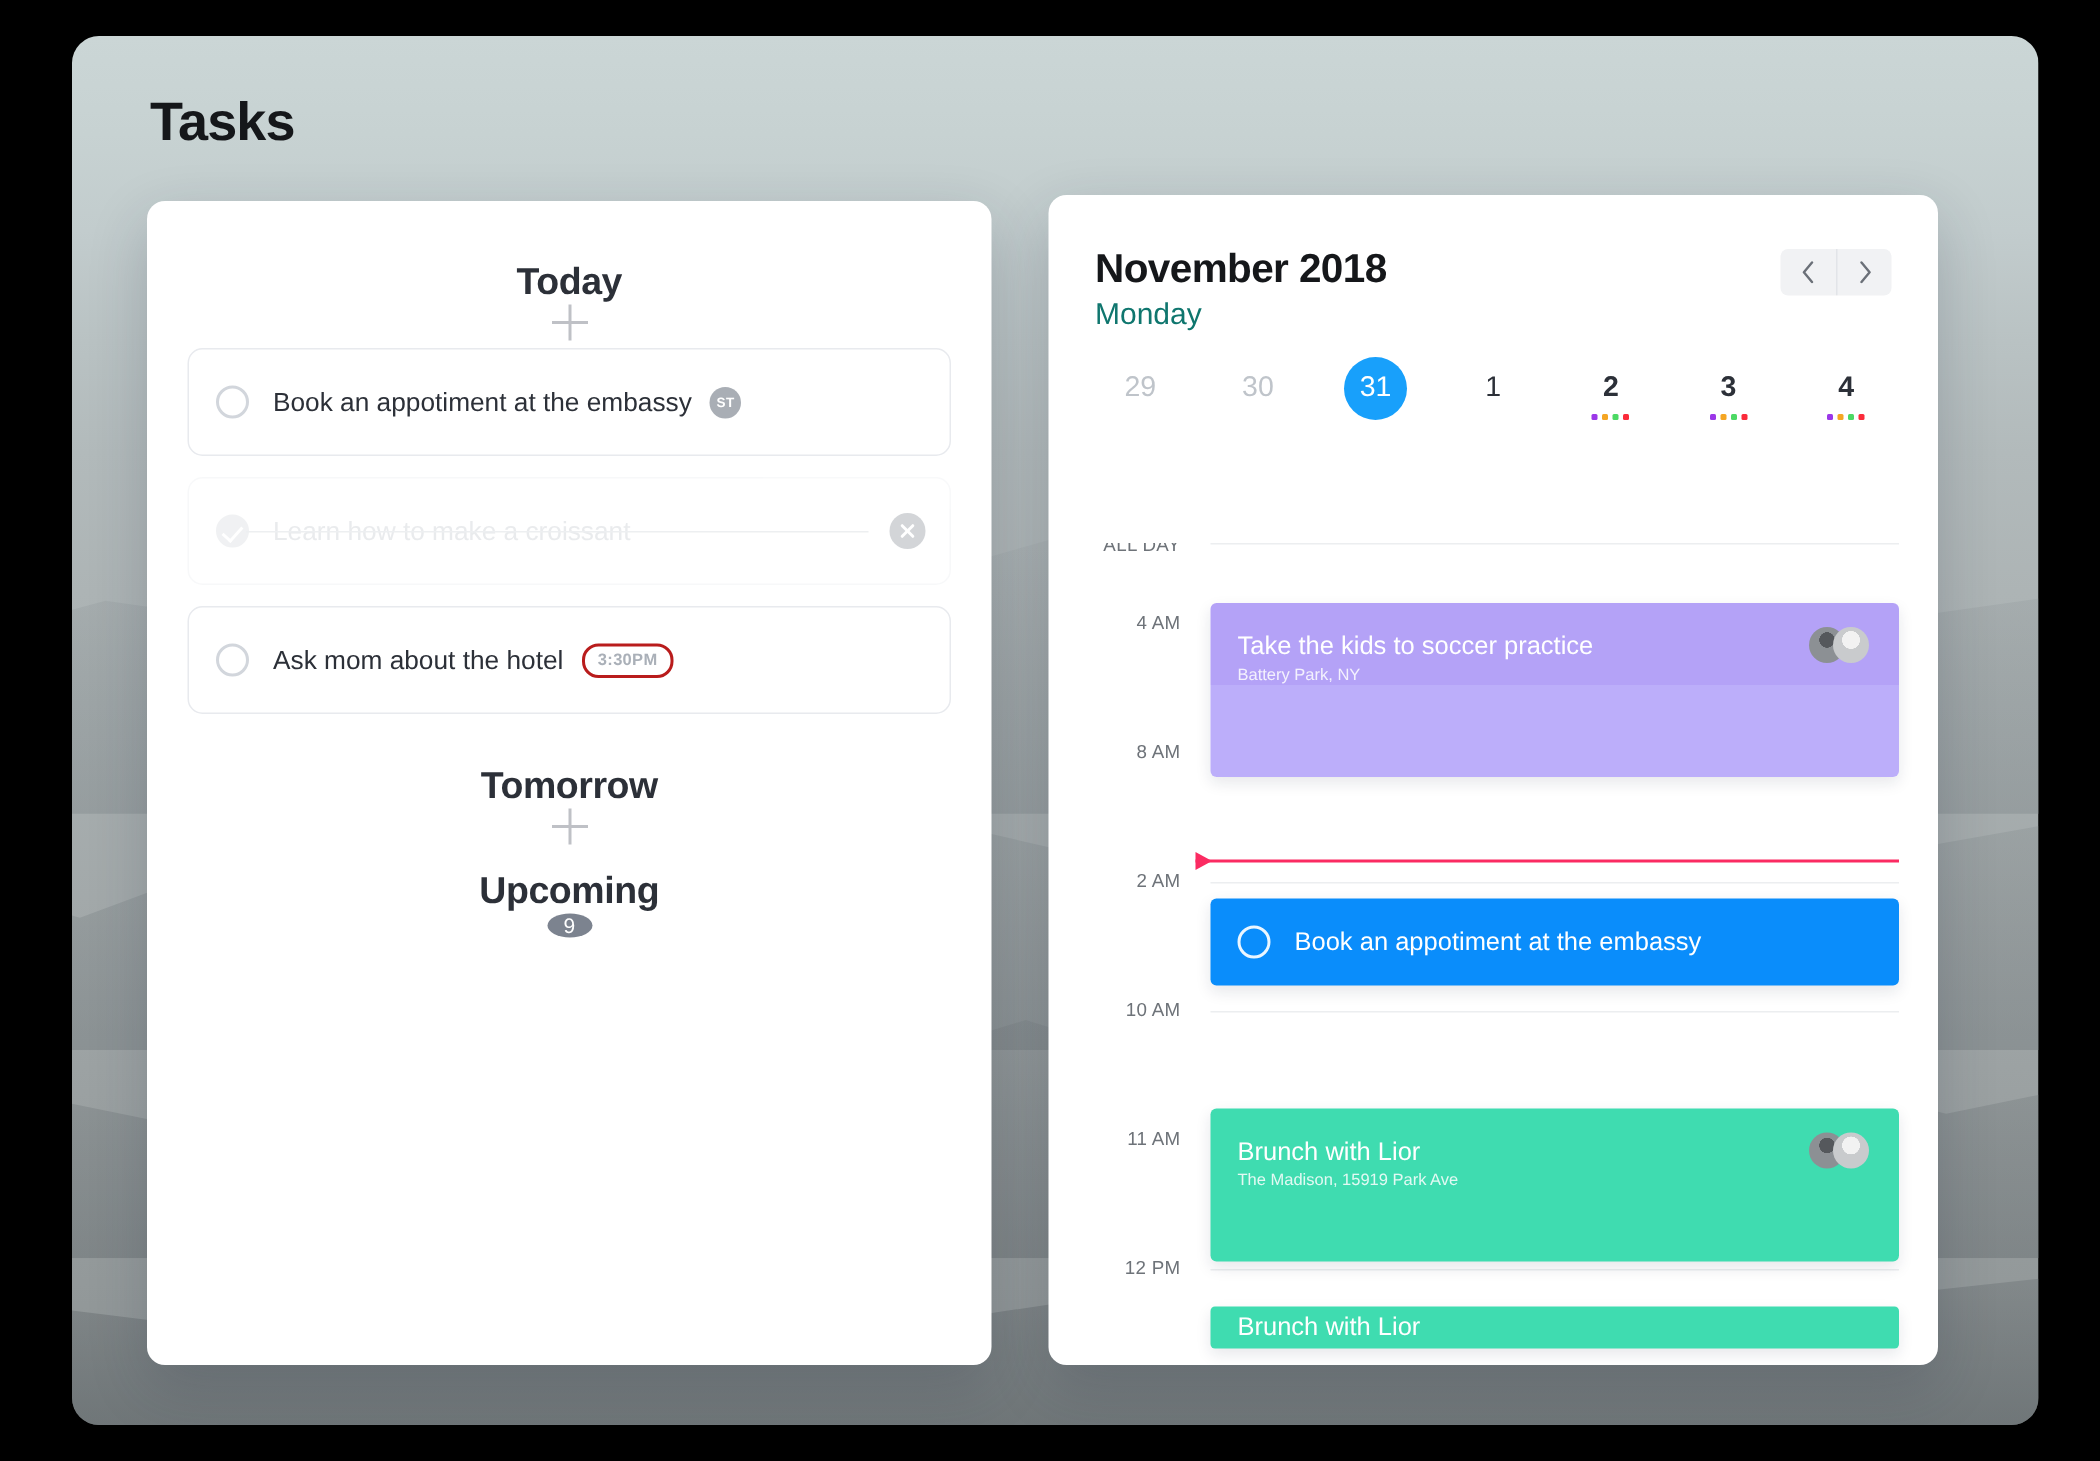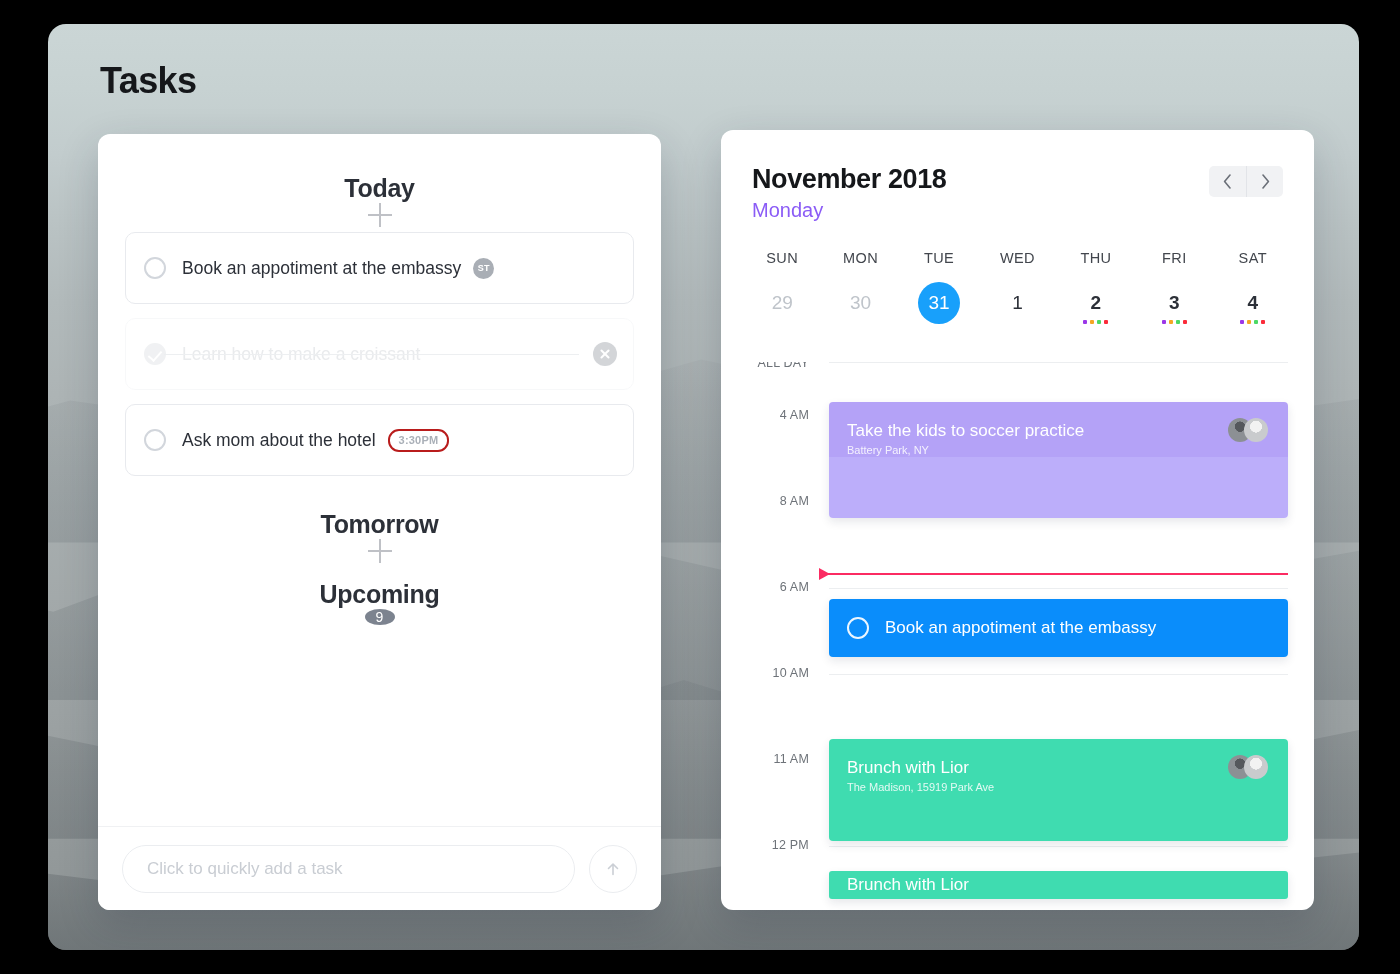--- a/index.html
+++ b/index.html
@@ -291,33 +291,33 @@
     background: #fff;
     display: flex;
     align-items: center;
     justify-content: center;
     cursor: pointer;
     flex: 0 0 auto;
   }
 
   
   #calendar-card {
-    left: 673px; top: 106px;
+    left: 651px; top: 106px;
     width: 593px; height: 780px;
   }
   #cal-head { padding: 34px 31px 0 31px; position: relative; }
   #cal-month {
     font-size: 27px;
     font-weight: bold;
     color: #15171a;
     letter-spacing: -0.4px;
   }
   #cal-weekday {
     font-size: 20px;
-    color: #8b5cf6;
+    color: #0f766e;
     margin-top: 4px;
   }
   #cal-nav {
     position: absolute;
     right: 31px; top: 36px;
     display: flex;
     border-radius: 5px;
     overflow: hidden;
     background: #f1f2f4;
   }
@@ -533,28 +533,20 @@
           <div class="plus-btn"></div>
         </div>
 
         <div class="section-head" style="margin-top:28px;">
           <div class="section-title">Upcoming</div>
           <div class="count-badge">9</div>
         </div>
 
       </div>
 
-      <div id="quick-add">
-        <input id="quick-add-input" type="text" placeholder="Click to quickly add a task" style="">
-        <div id="send-btn">
-          <svg width="20" height="20" viewBox="0 0 20 20">
-            <path d="M10 15.5 V5 M5.5 9.5 L10 5 L14.5 9.5" fill="none" stroke="#cbcfd5" stroke-width="1.6" stroke-linecap="round" stroke-linejoin="round"></path>
-          </svg>
-        </div>
-      </div>
     </div>
 
     <div class="card" id="calendar-card">
 
       <div id="cal-head">
         <div id="cal-month">November 2018</div>
         <div id="cal-weekday">Monday</div>
         <div id="cal-nav">
           <div class="nav-btn">
             <svg width="9" height="15" viewBox="0 0 9 15">
@@ -562,29 +554,20 @@
             </svg>
           </div>
           <div class="nav-btn">
             <svg width="9" height="15" viewBox="0 0 9 15">
               <path d="M2 1 L7.4 7.5 L2 14" fill="none" stroke="#6b7078" stroke-width="1.6" stroke-linecap="round" stroke-linejoin="round"></path>
             </svg>
           </div>
         </div>
       </div>
 
-      <div id="dow-row">
-          <div class="dow">SUN</div>
-          <div class="dow">MON</div>
-          <div class="dow">TUE</div>
-          <div class="dow">WED</div>
-          <div class="dow">THU</div>
-          <div class="dow">FRI</div>
-          <div class="dow">SAT</div>
-        </div>
       <div id="date-row">
           <div class="date-cell muted">
             <div class="date-num">29</div>
             <div class="dots"></div>
           </div>
           <div class="date-cell muted">
             <div class="date-num">30</div>
             <div class="dots"></div>
           </div>
           <div class="date-cell active">
@@ -630,21 +613,21 @@
           <div class="slot-label">ALL DAY</div>
           <div class="slot-line"></div>
         </div>
         <div class="slot">
           <div class="slot-label">4 AM</div>
         </div>
         <div class="slot">
           <div class="slot-label">8 AM</div>
         </div>
         <div class="slot">
-          <div class="slot-label">6 AM</div>
+          <div class="slot-label">2 AM</div>
           <div class="slot-line"></div>
         </div>
         <div class="slot">
           <div class="slot-label">10 AM</div>
           <div class="slot-line"></div>
         </div>
         <div class="slot">
           <div class="slot-label">11 AM</div>
         </div>
         <div class="slot">

